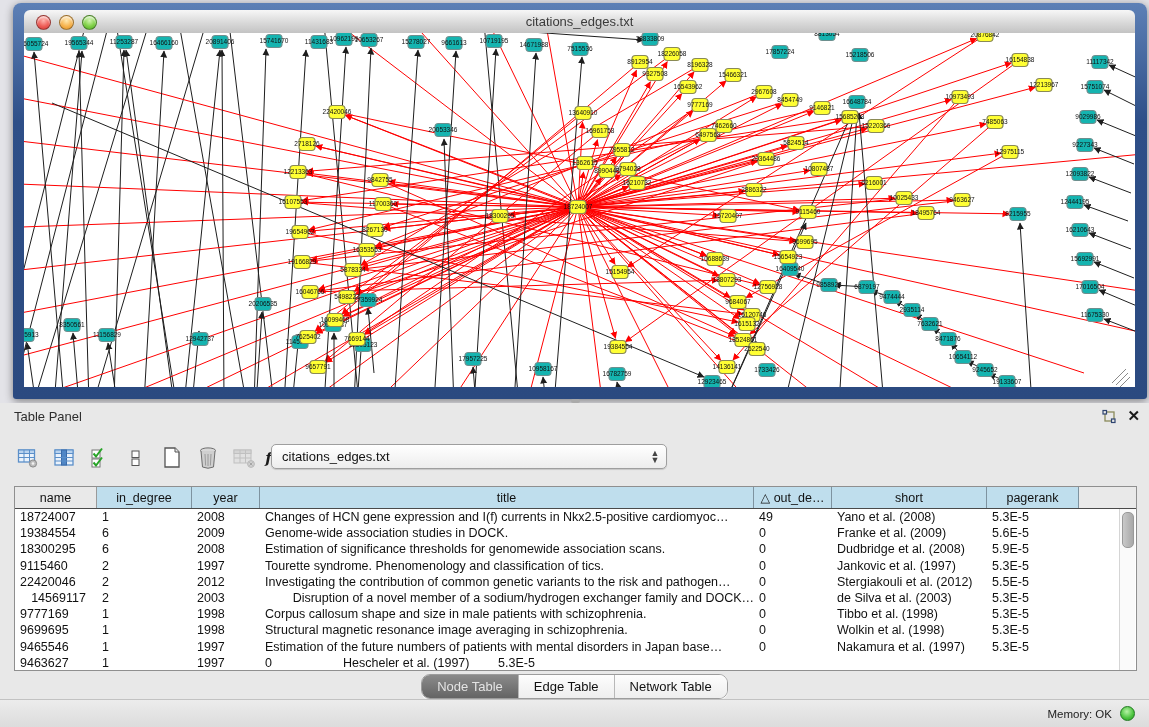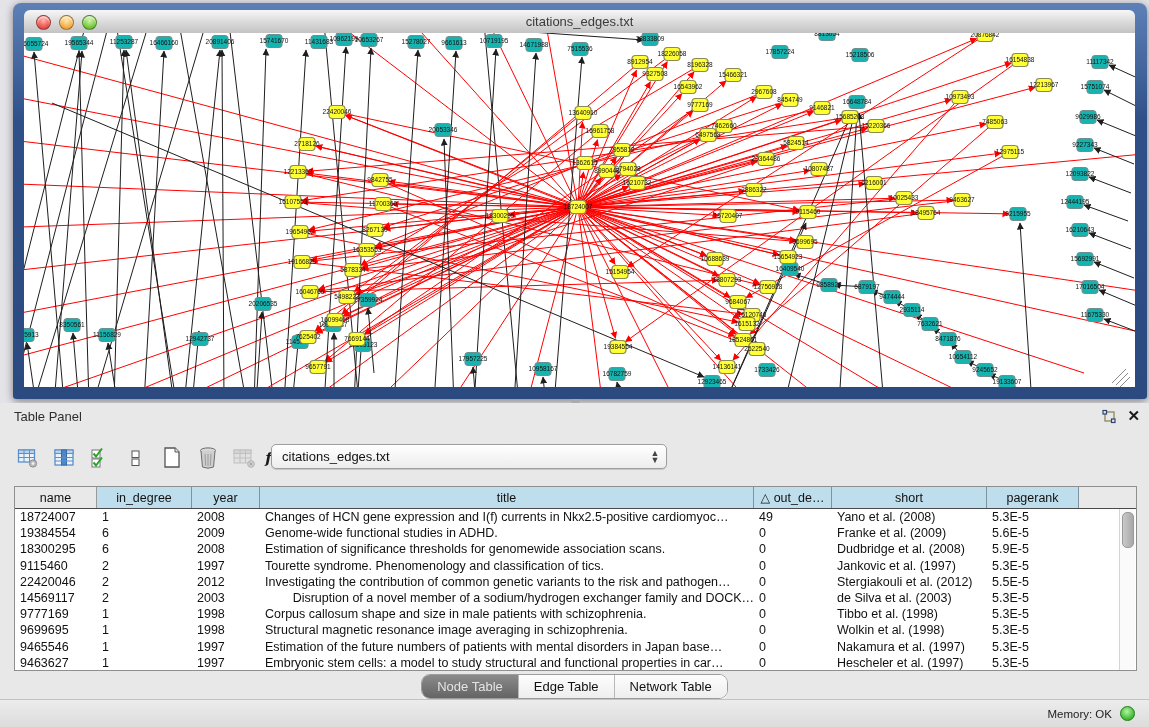--- a/index.html
+++ b/index.html
@@ -888,21 +888,21 @@
           <div class="td" style="width: 68px;">2008</div>
           <div class="td" style="width: 494px;">Changes of HCN gene expression and I(f) currents in Nkx2.5-positive cardiomyoc…</div>
           <div class="td" style="width: 78px;">49</div>
           <div class="td" style="width: 155px;">Yano et al. (2008)</div>
           <div class="td" style="width: 92px;">5.3E-5</div>
         </div>
         <div class="tr">
           <div class="td" style="width: 82px;">19384554</div>
           <div class="td" style="width: 95px;">6</div>
           <div class="td" style="width: 68px;">2009</div>
-          <div class="td" style="width: 494px;">Genome-wide functional studies in ADHD.</div>
+          <div class="td" style="width: 494px;">Genome-wide association studies in DOCK.</div>
           <div class="td" style="width: 78px;">0</div>
           <div class="td" style="width: 155px;">Franke et al. (2009)</div>
           <div class="td" style="width: 92px;">5.6E-5</div>
         </div>
         <div class="tr">
           <div class="td" style="width: 82px;">18300295</div>
           <div class="td" style="width: 95px;">6</div>
           <div class="td" style="width: 68px;">2008</div>
           <div class="td" style="width: 494px;">Estimation of significance thresholds for genomewide association scans.</div>
           <div class="td" style="width: 78px;">0</div>
@@ -921,21 +921,21 @@
         <div class="tr">
           <div class="td" style="width: 82px;">22420046</div>
           <div class="td" style="width: 95px;">2</div>
           <div class="td" style="width: 68px;">2012</div>
           <div class="td" style="width: 494px;">Investigating the contribution of common genetic variants to the risk and pathogen…</div>
           <div class="td" style="width: 78px;">0</div>
           <div class="td" style="width: 155px;">Stergiakouli et al. (2012)</div>
           <div class="td" style="width: 92px;">5.5E-5</div>
         </div>
         <div class="tr">
-          <div class="td" style="width: 82px;">14569117</div>
+          <div class="td" style="width: 82px; text-align: center;">14569117</div>
           <div class="td" style="width: 95px;">2</div>
           <div class="td" style="width: 68px;">2003</div>
           <div class="td" style="width: 494px; text-align: right;">Disruption of a novel member of a sodium/hydrogen exchanger family and DOCK…</div>
           <div class="td" style="width: 78px;">0</div>
           <div class="td" style="width: 155px;">de Silva et al. (2003)</div>
           <div class="td" style="width: 92px;">5.3E-5</div>
         </div>
         <div class="tr">
           <div class="td" style="width: 82px;">9777169</div>
           <div class="td" style="width: 95px;">1</div>
@@ -960,21 +960,20 @@
           <div class="td" style="width: 68px;">1997</div>
           <div class="td" style="width: 494px;">Estimation of the future numbers of patients with mental disorders in Japan base…</div>
           <div class="td" style="width: 78px;">0</div>
           <div class="td" style="width: 155px;">Nakamura et al. (1997)</div>
           <div class="td" style="width: 92px;">5.3E-5</div>
         </div>
         <div class="tr">
           <div class="td" style="width: 82px;">9463627</div>
           <div class="td" style="width: 95px;">1</div>
           <div class="td" style="width: 68px;">1997</div>
-          <div class="td" style="width: 494px;">Embryonic stem cells: a model to study structural and functional properties in car…</div>
           <div class="td" style="width: 78px;">0</div>
           <div class="td" style="width: 155px;">Hescheler et al. (1997)</div>
           <div class="td" style="width: 92px;">5.3E-5</div>
         </div>
       </div>
     <div class="vscroll">
       <div class="vthumb"></div>
     </div>
   </div>
 

